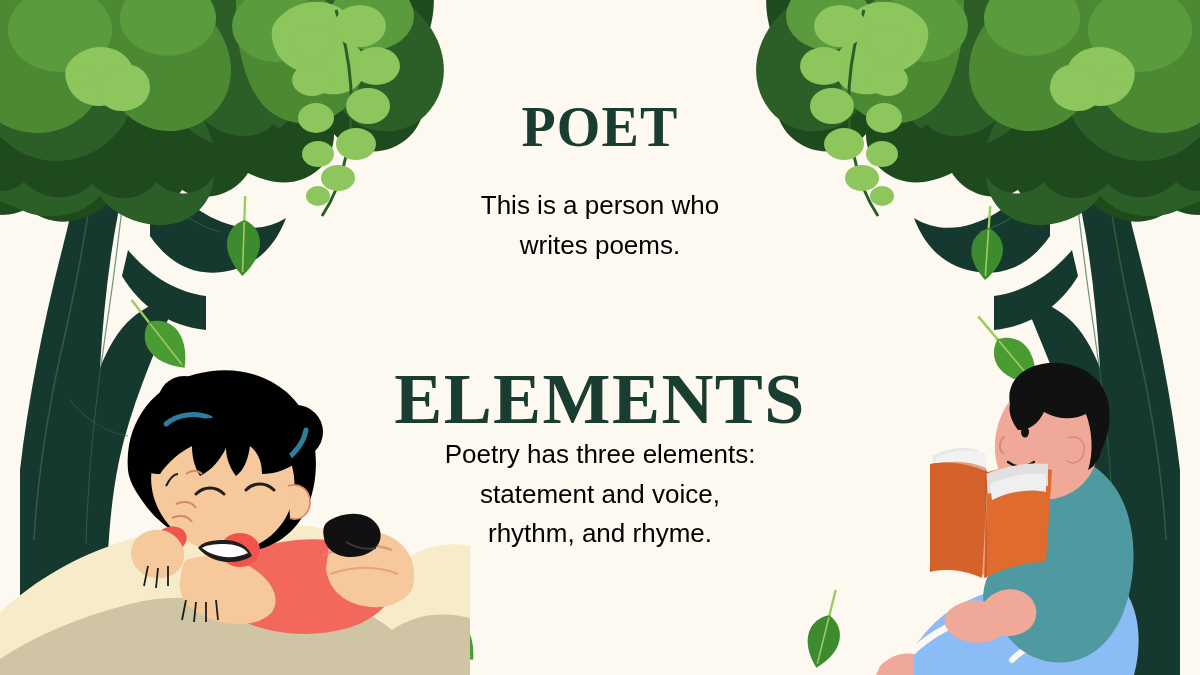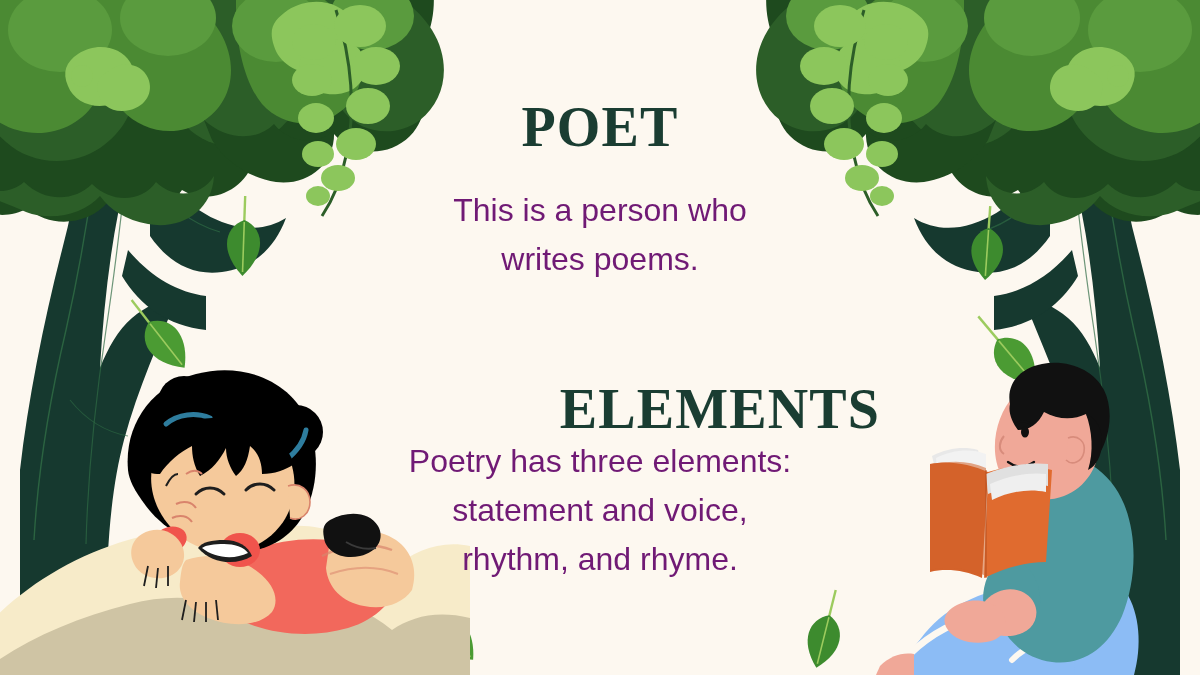--- a/index.html
+++ b/index.html
@@ -27,26 +27,26 @@
   .heading{
     font-family:"Liberation Serif", serif;
     font-weight:700;
     color:#1A3D32;
     letter-spacing:.02em;
     line-height:1;
   }
   #poet-block{ margin-top:99px; }
   #poet-heading{ font-size:56px; }
   #elements-block{ margin-top:98px; }
-  #elements-heading{ font-size:56px;text-align:right; }
+  #elements-heading{ font-size:72px; }
 
   .body-text{
     font-family:"Liberation Sans", sans-serif;
-    color:#701a75;
-    font-size:32px;
+    color:#000000;
+    font-size:26px;
     line-height:1.52;
     font-weight:400;
     white-space:pre-line;
   }
   #poet-body{ margin-top:31px; }
   #elements-body{ }
 </style>
 </head>
 <body>
 

